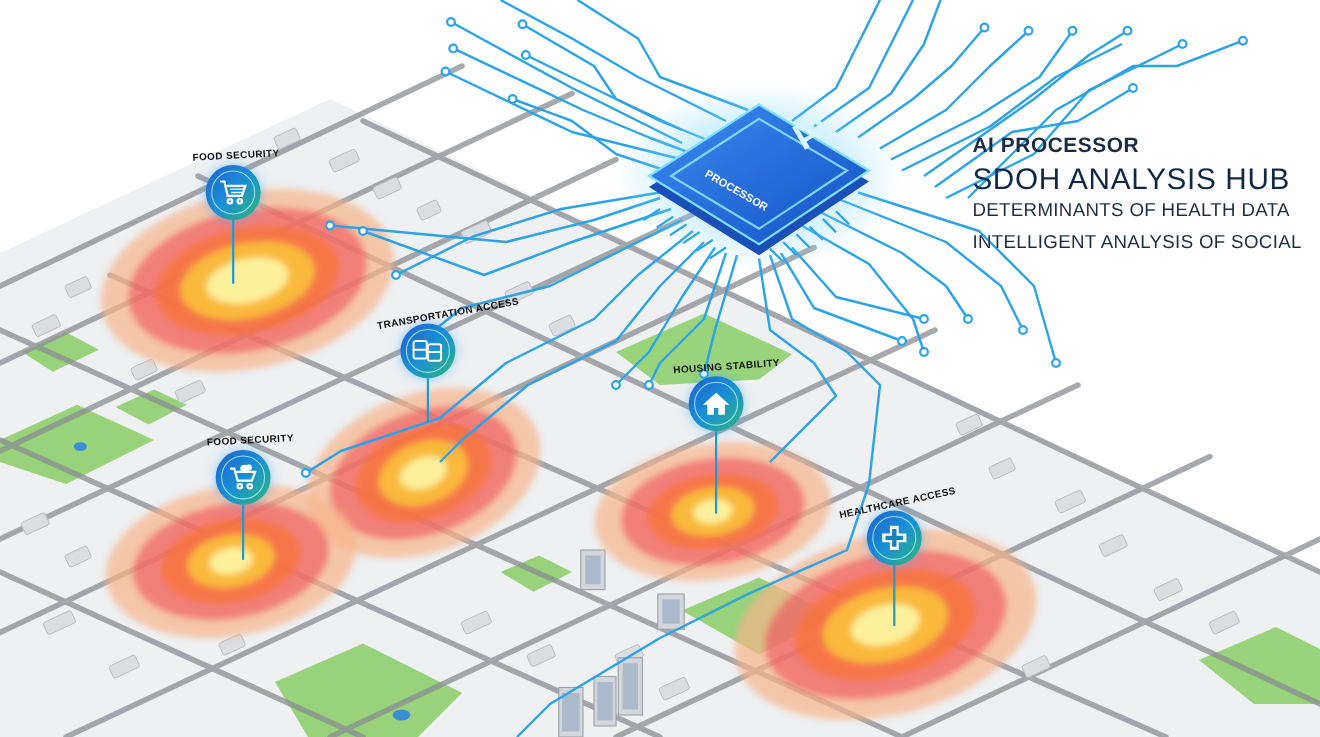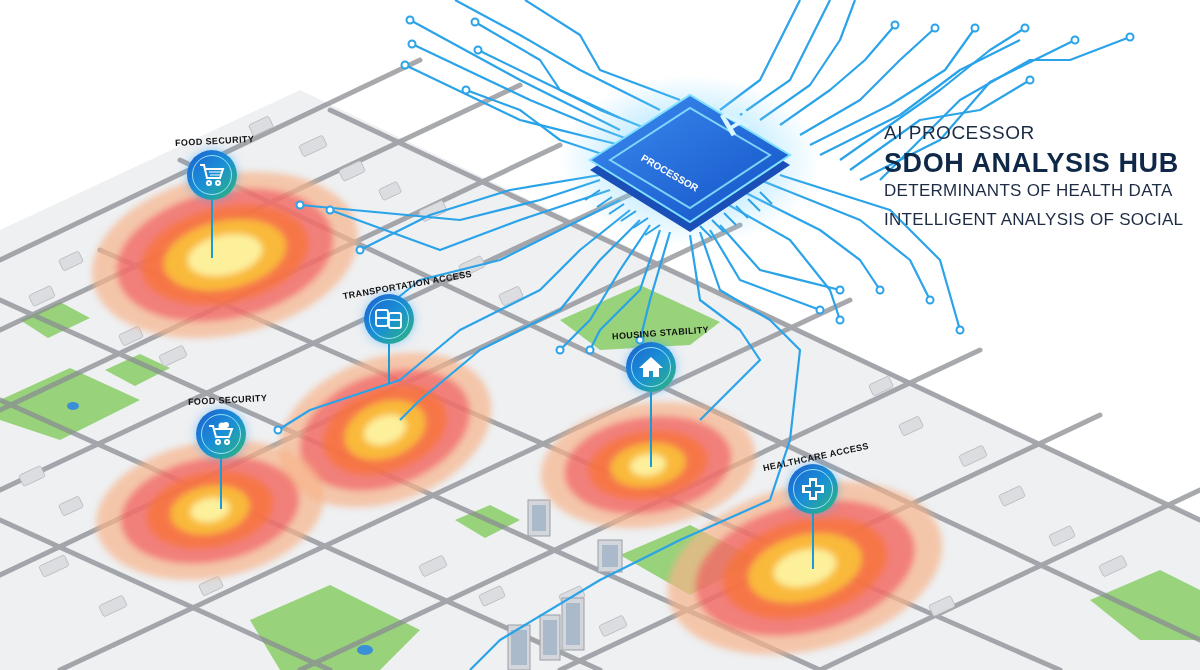--- a/index.html
+++ b/index.html
@@ -1,21 +1,21 @@
 <!DOCTYPE html>
 <html><head>
 <meta charset="utf-8">
 <style>
   html, body { margin:0; padding:0; }
   body { width:1200px; height:670px; overflow:hidden; background:#ffffff; font-family:"Liberation Sans", sans-serif; position:relative; }
   .stage { position:absolute; left:0; top:0; width:1200px; height:670px; }
   svg.scene { position:absolute; left:0; top:0; }
   .title-block { position:absolute; left:884px; top:122px; color:#0f2340; }
-  .title-block .eyebrow { font-size:19px; letter-spacing:0.5px; color:#1b2b44; line-height:22px; }
-  .title-block .headline { font-size:27px; font-weight:bold; color:#102848; letter-spacing:0.6px; line-height:32px; margin-top:3px; }
+  .title-block .eyebrow { font-size:19px; letter-spacing:0.5px; color:#1b2b44; line-height:22px;font-weight:bold; }
+  .title-block .headline { font-size:27px; font-weight:normal; color:#102848; letter-spacing:0.6px; line-height:32px; margin-top:3px; }
   .title-block .sub { font-size:17px; color:#1d2c44; line-height:23px; margin-top:6px; letter-spacing:0.3px; }
   .marker { position:absolute; }
   .marker .ring { position:absolute; border-radius:50%; background:linear-gradient(135deg,#1d5fd0 0%,#1a8fd6 50%,#2fb873 100%); box-shadow:0 0 10px rgba(60,170,255,0.55); }
   .marker .ring::after { content:""; position:absolute; left:5px; top:5px; right:5px; bottom:5px; border-radius:50%; border:1.5px solid rgba(170,240,255,0.85); }
   .marker .icon { position:absolute; left:0; top:0; width:100%; height:100%; display:flex; align-items:center; justify-content:center; }
   .marker .stem { position:absolute; width:2px; background:#1c9ad6; }
   .marker .label { position:absolute; font-size:9px; font-weight:bold; color:#111; letter-spacing:0.4px; white-space:nowrap; transform-origin:center; }
 </style>
 </head>
 <body>

